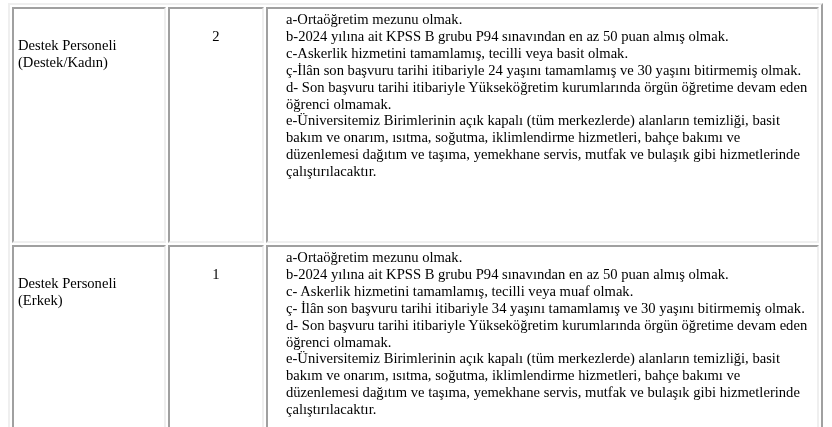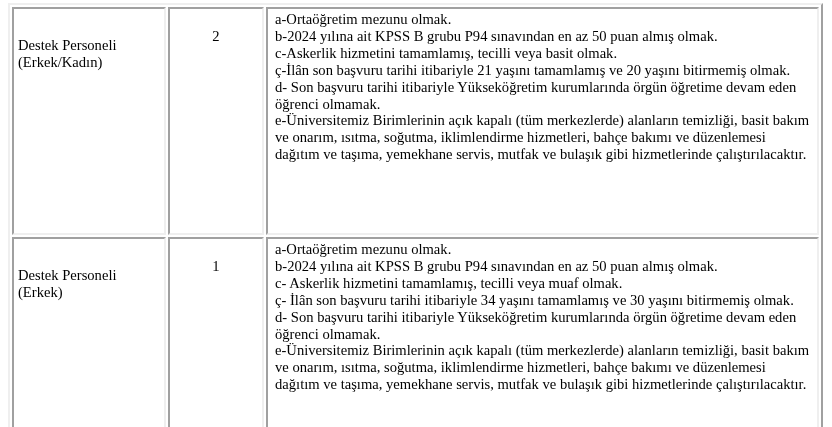--- a/index.html
+++ b/index.html
@@ -43,67 +43,67 @@
     td.col-title {
       width: 150px;
     }
     td.col-count {
       width: 92px;
     }
     td.col-req {
       width: auto;
     }
     .cell-inner-title {
-      padding: 28px 4px 8px 4px;
+      padding: 28px 4px 16px 4px;
       height: 188px;
       box-sizing: content-box;
     }
     .row2 .cell-inner-title {
       height: 196px;
     }
     .cell-inner-count {
       padding: 19px 4px 0 4px;
       text-align: center;
     }
     .cell-inner-count span {
       display: block;
       padding-top: 0;
     }
     .cell-inner-req {
-      padding: 2px 4px 0 7px;
+      padding: 2px 4px 0 18px;
     }
     .req-line {
       display: block;
       white-space: normal;
     }
   </style>
 </head>
 <body>
 
 <div class="tbl-wrap">
   <table class="req-table">
     <tbody>
       <tr class="row1">
         <td class="col-title">
           <div class="cell-inner-title">
             <span class="req-line">Destek Personeli</span>
-            <span class="req-line">(Erkek/Kadın)</span>
+            <span class="req-line">(Destek/Kadın)</span>
           </div>
         </td>
         <td class="col-count">
           <div class="cell-inner-count">
             <span>2</span>
           </div>
         </td>
         <td class="col-req">
           <div class="cell-inner-req">
             <span class="req-line">a-Ortaöğretim mezunu olmak.</span>
             <span class="req-line">b-2024 yılına ait KPSS B grubu P94 sınavından en az 50 puan almış olmak.</span>
             <span class="req-line">c-Askerlik hizmetini tamamlamış, tecilli veya basit olmak.</span>
-            <span class="req-line">ç-İlân son başvuru tarihi itibariyle 21 yaşını tamamlamış ve 20 yaşını bitirmemiş olmak.</span>
+            <span class="req-line">ç-İlân son başvuru tarihi itibariyle 24 yaşını tamamlamış ve 30 yaşını bitirmemiş olmak.</span>
             <span class="req-line">d- Son başvuru tarihi itibariyle Yükseköğretim kurumlarında örgün öğretime devam eden öğrenci olmamak.</span>
             <span class="req-line">e-Üniversitemiz Birimlerinin açık kapalı (tüm merkezlerde) alanların temizliği, basit bakım ve onarım, ısıtma, soğutma, iklimlendirme hizmetleri, bahçe bakımı ve düzenlemesi dağıtım ve taşıma, yemekhane servis, mutfak ve bulaşık gibi hizmetlerinde çalıştırılacaktır.</span>
           </div>
         </td>
       </tr>
       <tr class="row2">
         <td class="col-title">
           <div class="cell-inner-title">
             <span class="req-line">Destek Personeli</span>
             <span class="req-line">(Erkek)</span>

